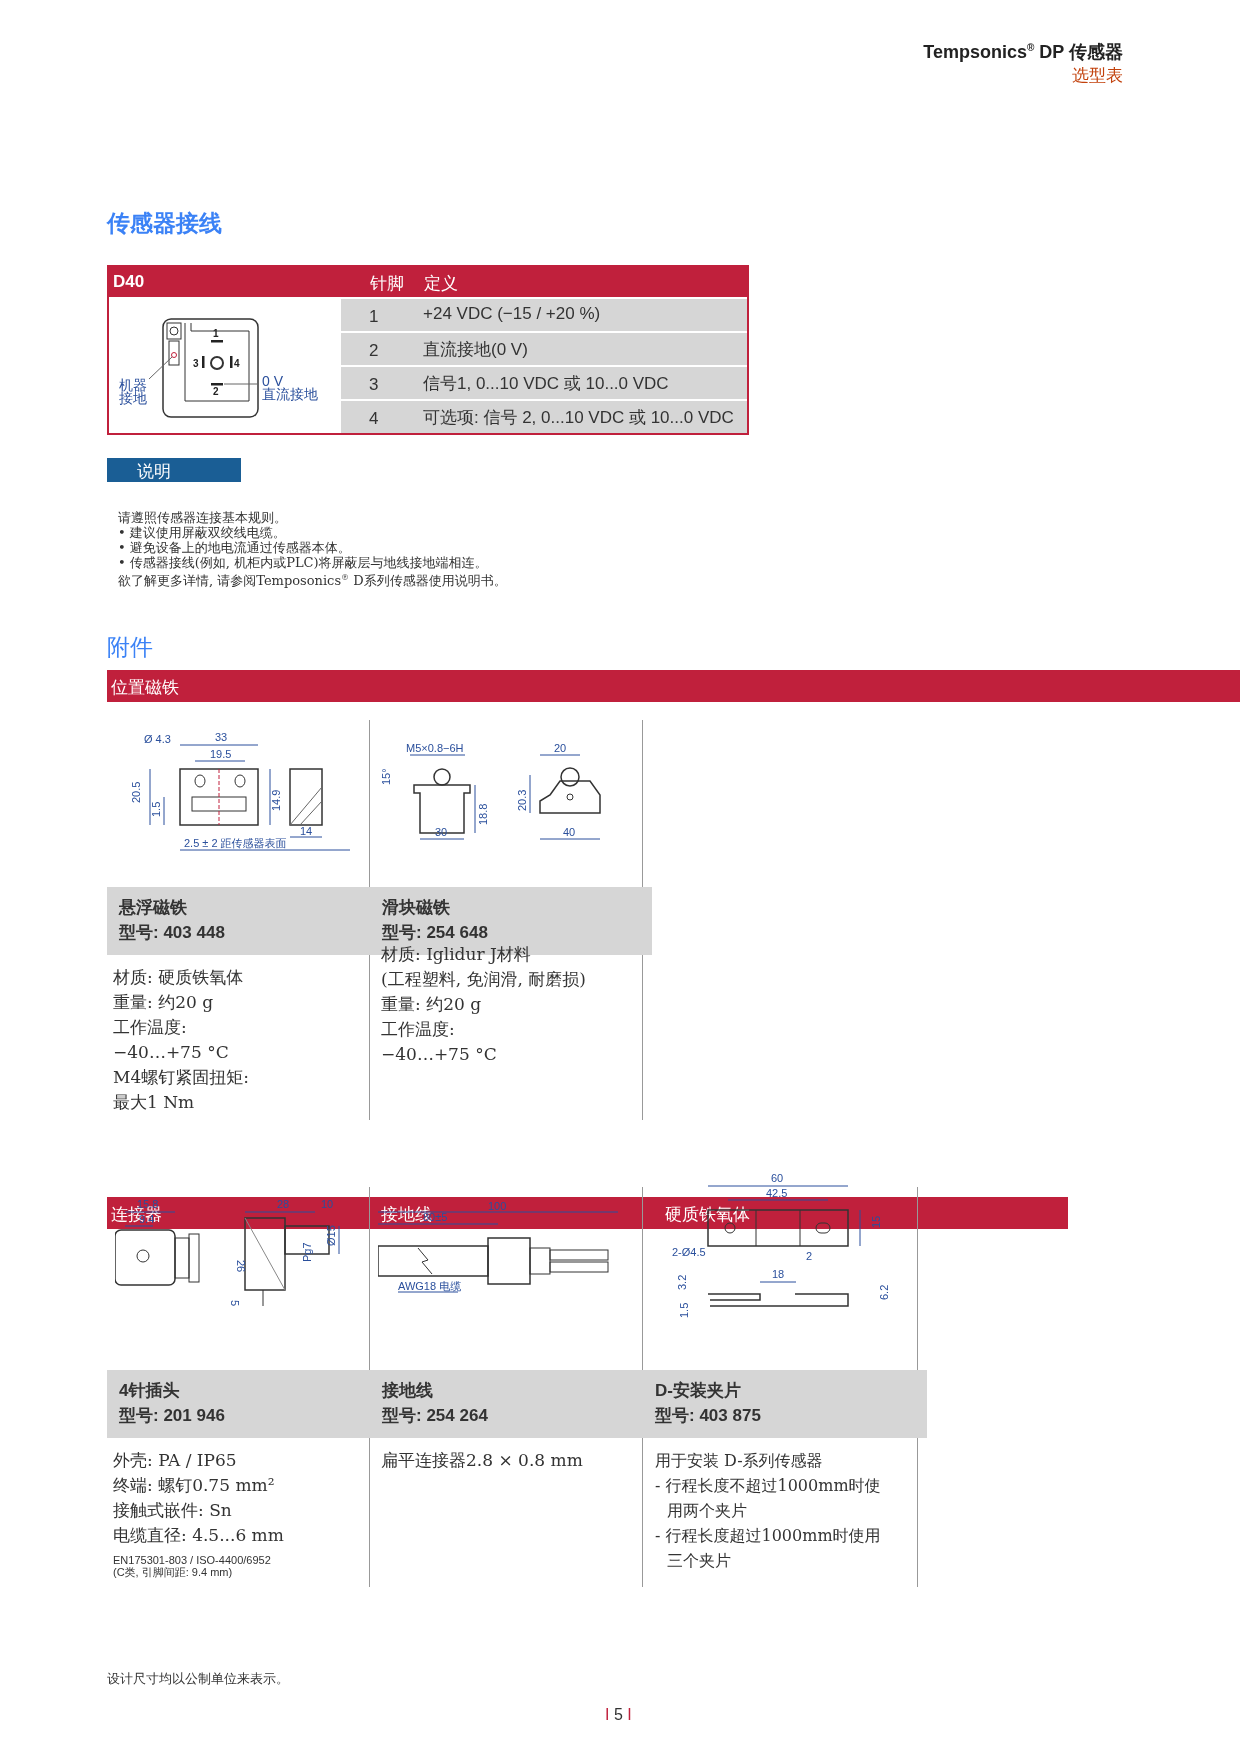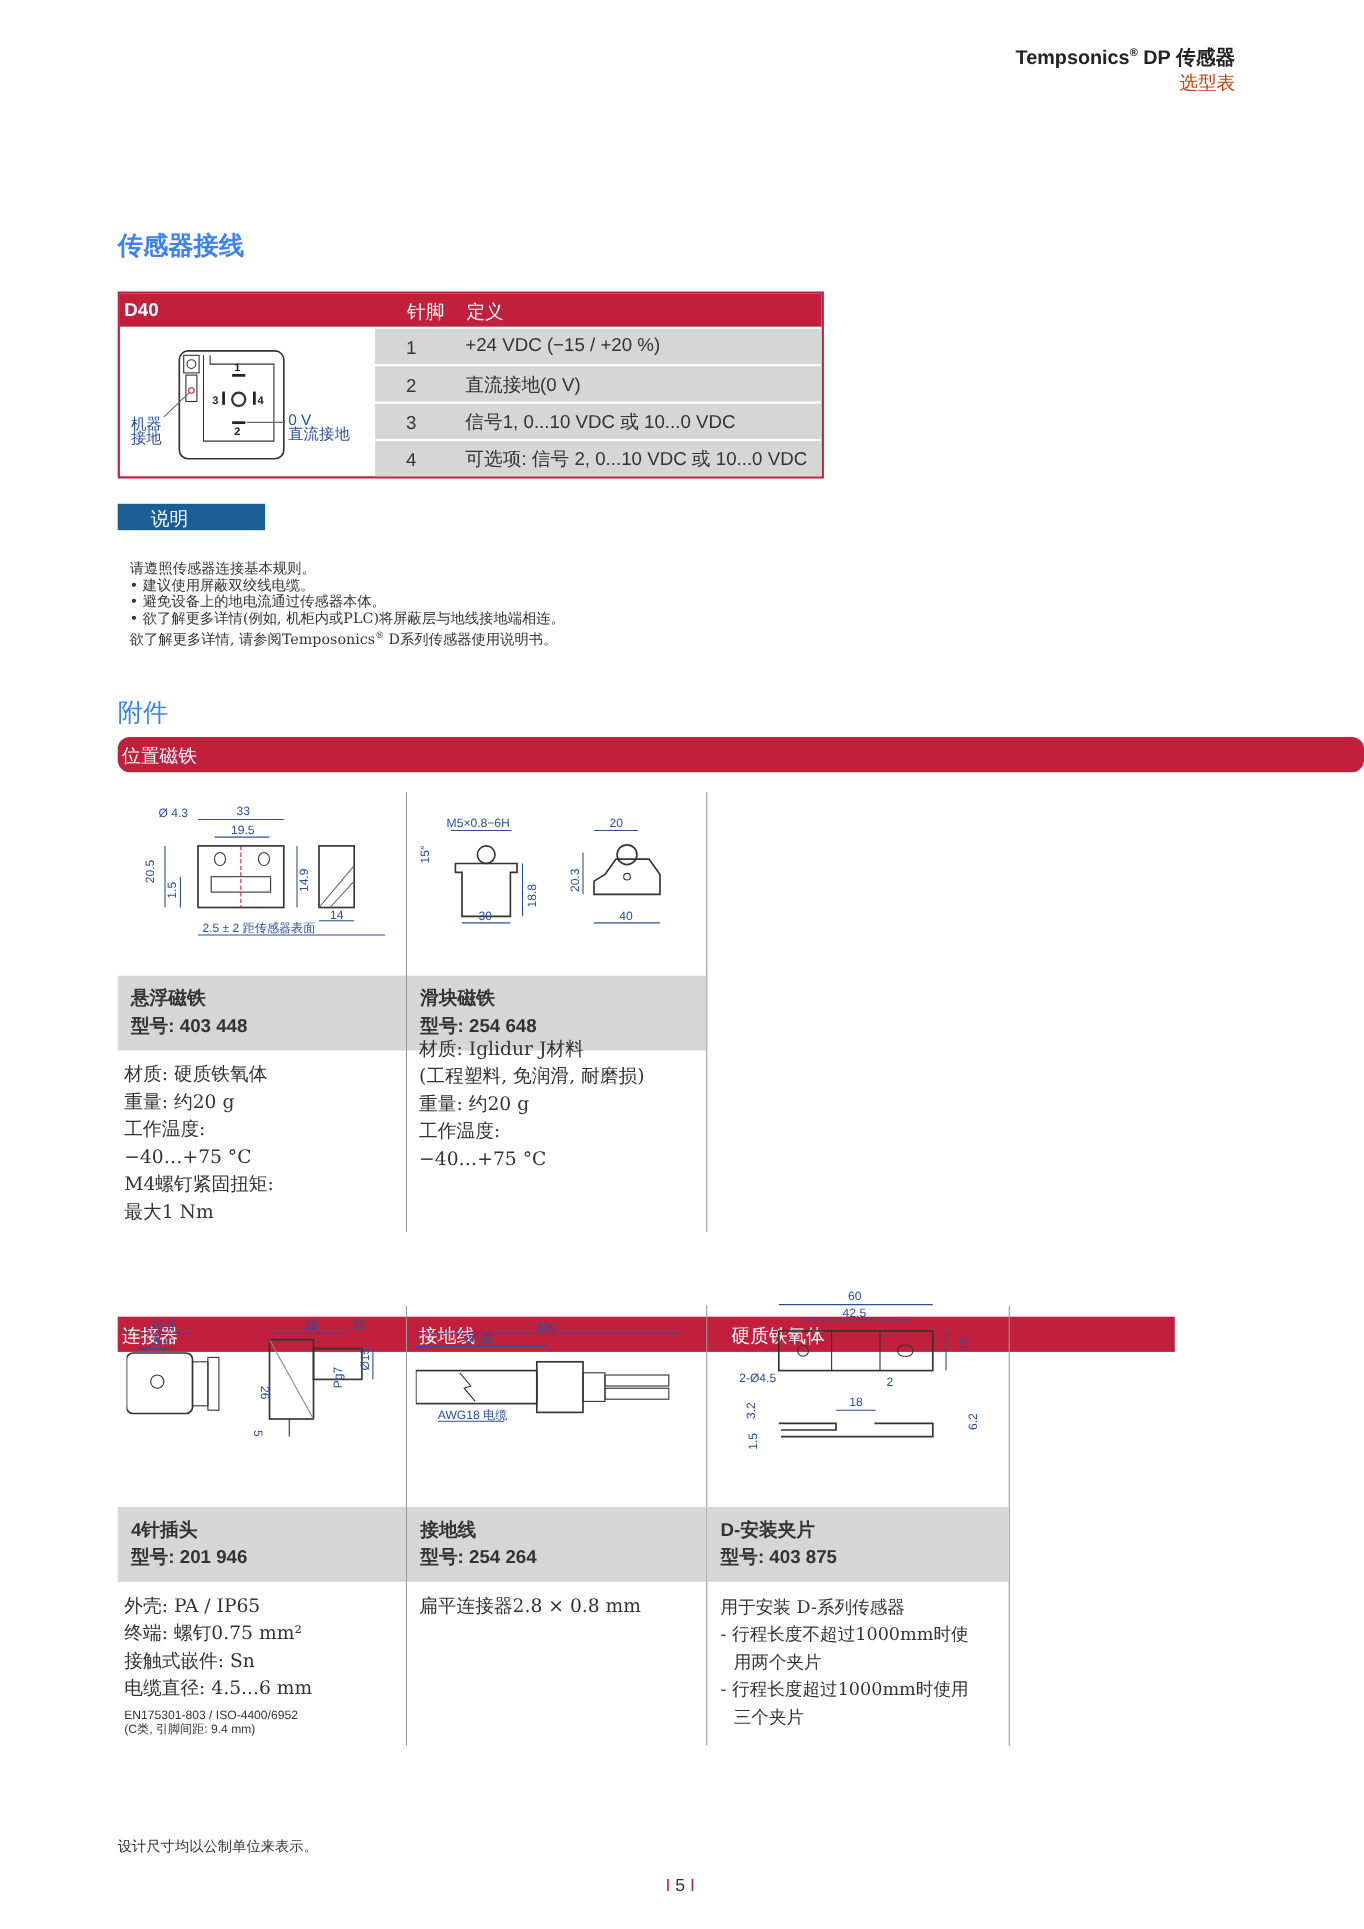--- a/index.html
+++ b/index.html
@@ -24,21 +24,21 @@
   .diag-lbl { position: absolute; font-size: 14px; color: #2a4f9c; line-height: 13px; }
   
   .note-bar { left: 107px; top: 458px; width: 134px; height: 24px; background: #1a5e95; color: #fff; font-size: 17px; }
   .note-bar span { position: absolute; left: 30px; top: 2px; }
   .notes { left: 118px; top: 489px; font-size: 13px; line-height: 15px; color: #333; font-family: "DejaVu Serif", serif; margin-top: 21px; }
   .notes sup { font-size: 8px; }
   
   .redbar { height: 32px; background: #c0203c; color: #fff; font-size: 17px; }
   .redbar span { position: absolute; top: 6px; }
   .vline { width: 1px; background: #999; }
-  .greybox { background: #d6d6d6; height: 68px; }
+  .greybox { background: #d6d6d6; height: 68px; padding-left: 10px; }
   .cname { font-size: 17px; color: #333; font-weight: bold; line-height: 25px; position: absolute; left: 12px; top: 8px; }
   .cname b { font-weight: bold; }
   .desc { font-size: 17px; line-height: 25px; color: #333; font-family: "DejaVu Serif", serif; }
   .desc.sm { font-size: 16px; }
   .tiny { font-size: 11px; line-height: 12px; color: #333; }
   .dim { font-size: 11px; fill: #2a4f9c; font-family: "Liberation Sans", sans-serif; }
   svg { position: absolute; }
   .footer-note { left: 107px; top: 1670px; font-size: 13px; color: #333; font-family: "DejaVu Serif", serif; }
   .page-num { left: 605px; top: 1706px; font-size: 16px; color: #333; }
   .page-num .bar { color: #c0203c; }
@@ -106,27 +106,27 @@
   </div>
 </div>
 
 <div class="abs note-bar">
     <span>说明</span>
   </div>
 <div class="abs notes">
   <div>请遵照传感器连接基本规则。</div>
   <div>• 建议使用屏蔽双绞线电缆。</div>
   <div>• 避免设备上的地电流通过传感器本体。</div>
-  <div>• 欲了解更多详情(例如, 机柜内或PLC)将屏蔽层与地线接地端相连。</div>
+  <div>• 传感器接线(例如, 机柜内或PLC)将屏蔽层与地线接地端相连。</div>
   <div><span>欲了解更多详情, 请参阅Temposonics</span><sup>®</sup><span> D系列传感器使用说明书。</span></div>
 </div>
 
 <div class="abs sec-title light" style="left:107px;top:632px;">附件</div>
 
-<div class="abs redbar" style="left:107px;top:670px;width:1133px;border-radius:11px;">
+<div class="abs redbar" style="left:107px;top:670px;width:1133px;">
   <span style="left:4px;">位置磁铁</span>
 </div>
 
 <div class="abs vline" style="left:369px;top:720px;height:400px;"></div>
 <div class="abs vline" style="left:642px;top:720px;height:400px;"></div>
 
 <svg style="left:120px;top:725px;" width="230" height="135">
   <rect x="60" y="44" width="78" height="56" fill="none" stroke="#333" stroke-width="1.5"></rect>
   <rect x="72" y="72" width="54" height="14" fill="none" stroke="#333"></rect>
   <ellipse cx="80" cy="56" rx="5" ry="6" fill="none" stroke="#333"></ellipse>

